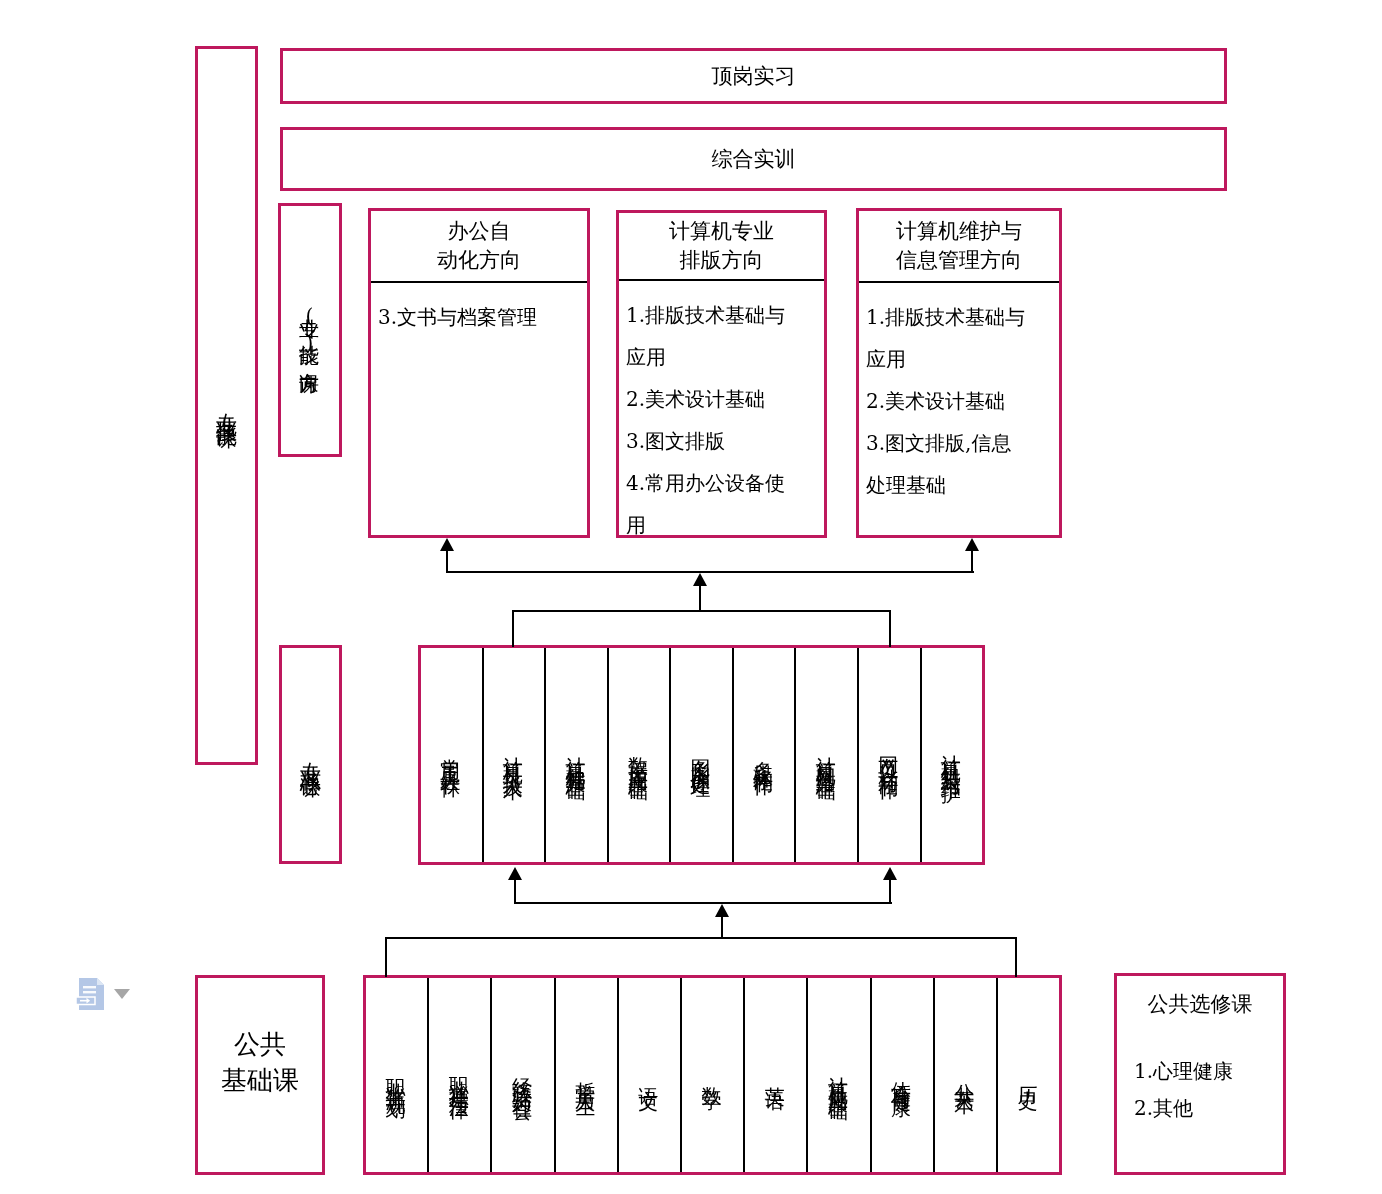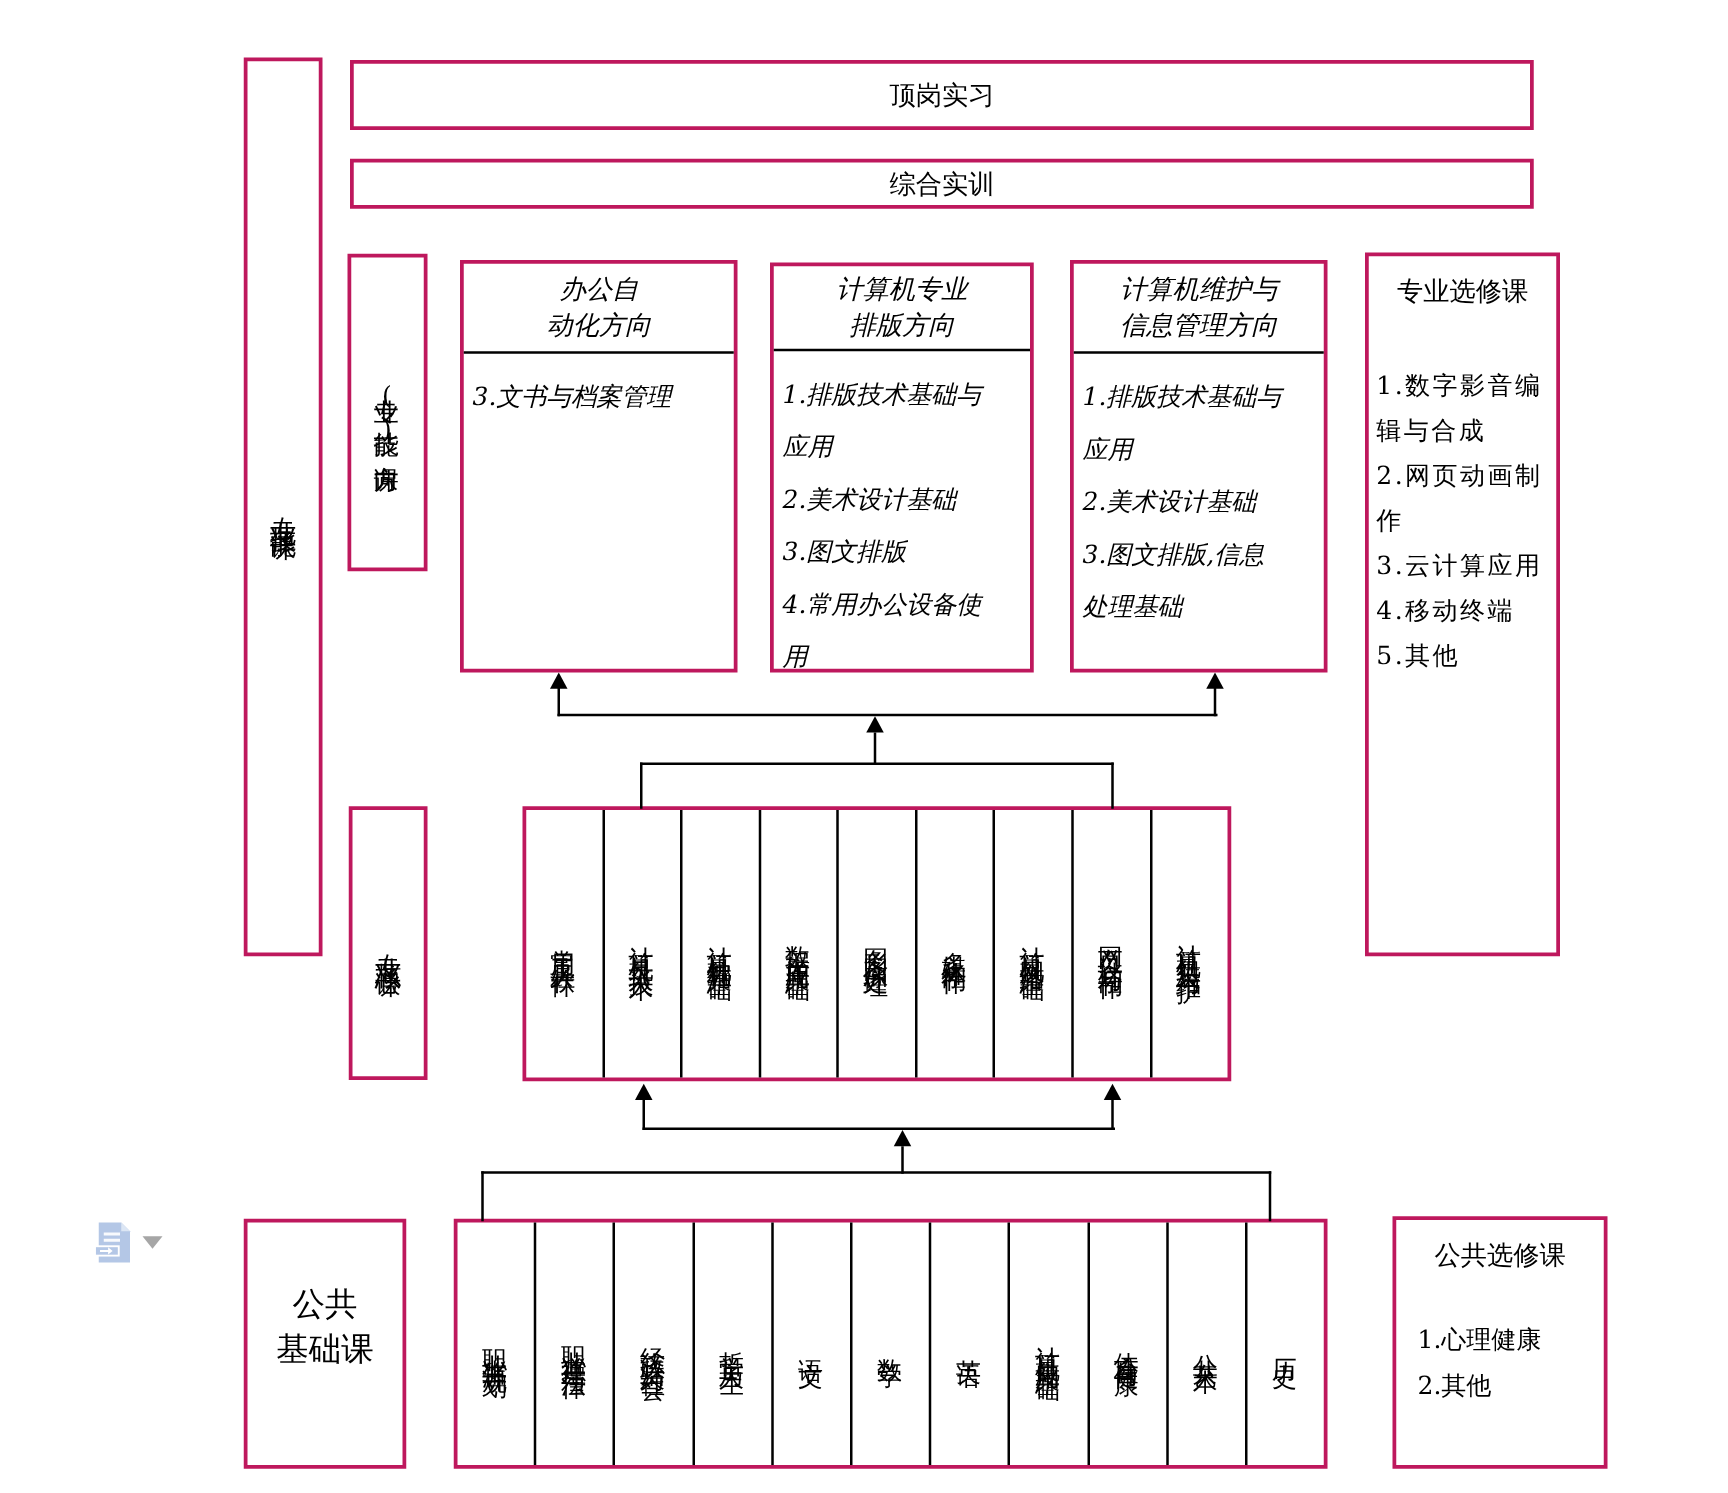--- a/index.html
+++ b/index.html
@@ -5,21 +5,21 @@
   html,body{margin:0;padding:0;background:#ffffff;}
   #stage{
     position:relative;width:1382px;height:1194px;background:#ffffff;overflow:hidden;
     font-family:"DejaVu Serif","Liberation Serif",serif;color:#000;
   }
   .box{position:absolute;border:3px solid #be185d;background:#fff;box-sizing:border-box;}
   .center{display:flex;align-items:center;justify-content:center;}
   .vlabel{writing-mode:vertical-rl;font-size:21px;letter-spacing:4px;}
   .vlabel-upright{writing-mode:vertical-rl;text-orientation:upright;font-size:20px;letter-spacing:1px;}
   .banner-text{font-size:21px;}
-  .dir-box{display:flex;flex-direction:column;font-style:italic;}
+  .dir-box{display:flex;flex-direction:column;}
   .dir-head{border-bottom:2px solid #000;display:flex;align-items:center;justify-content:center;
             text-align:center;white-space:pre-line;font-size:21px;line-height:29px;flex:0 0 auto;}
   .dir-items{padding:13px 7px 0 7px;font-size:20px;}
   .dir-item{white-space:pre-line;line-height:42px;text-align:justify;}
   .elect-title{padding-top:14px;text-align:center;font-size:21px;line-height:29px;}
   .elect-items{margin-top:42px;padding:0 5px 0 6px;font-size:20px;}
   .elect-item{white-space:pre-line;line-height:36px;letter-spacing:2px;}
   .pub-elect-items{margin-top:34px;padding:0 17px;font-size:20px;}
   .pub-elect-item{line-height:37px;}
   .col-row{display:flex;flex-direction:row;align-items:stretch;}
@@ -44,21 +44,21 @@
 
 <div id="stage">
 
   <div class="box center" style="left:195px;top:46px;width:63px;height:719px;">
     <span class="vlabel">专业技能课</span>
   </div>
 
   <div class="box center" style="left:280px;top:48px;width:947px;height:56px;">
     <span class="banner-text">顶岗实习</span>
   </div>
-  <div class="box center" style="left:280px;top:127px;width:947px;height:40px;">
+  <div class="box center" style="left:280px;top:127px;width:947px;height:64px;">
     <span class="banner-text">综合实训</span>
   </div>
 
   <div class="box center" style="left:278px;top:203px;width:64px;height:254px;">
     <span class="vlabel-upright">专业(技能)方向课</span>
   </div>
 
   <div class="box dir-box" style="left:368px;top:208px;width:222px;height:330px;">
     <div class="dir-head" style="height:70px;">办公自
 动化方向</div>
@@ -85,32 +85,20 @@
 信息管理方向</div>
     <div class="dir-items">
       <div class="dir-item">1.排版技术基础与
 应用</div>
       <div class="dir-item">2.美术设计基础</div>
       <div class="dir-item">3.图文排版,信息
 处理基础</div>
     </div>
   </div>
 
-  <div class="box" style="left:1092px;top:202px;width:156px;height:563px;">
-    <div class="elect-title">专业选修课</div>
-    <div class="elect-items">
-      <div class="elect-item">1.数字影音编
-辑与合成</div>
-      <div class="elect-item">2.网页动画制
-作</div>
-      <div class="elect-item">3.云计算应用</div>
-      <div class="elect-item">4.移动终端</div>
-      <div class="elect-item">5.其他</div>
-    </div>
-  </div>
 
   <div class="box center" style="left:279px;top:645px;width:63px;height:219px;">
     <span class="vlabel">专业核心课</span>
   </div>
 
   <div class="box col-row" style="left:418px;top:645px;width:567px;height:220px;">
     <div class="col-cell">
         <span>常用工具软件</span>
       </div>
     <div class="col-cell">

